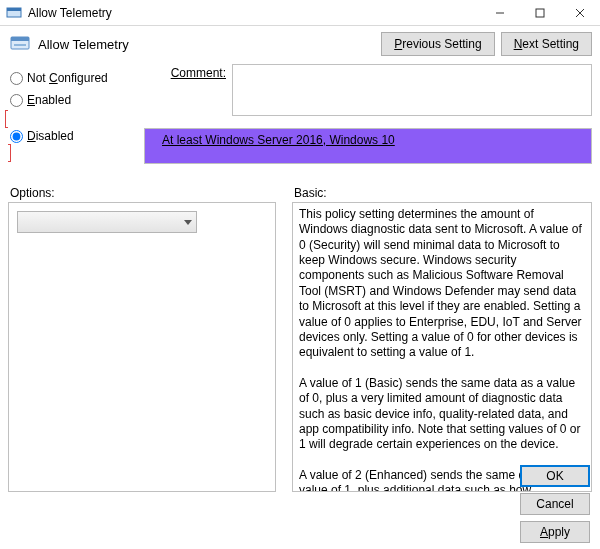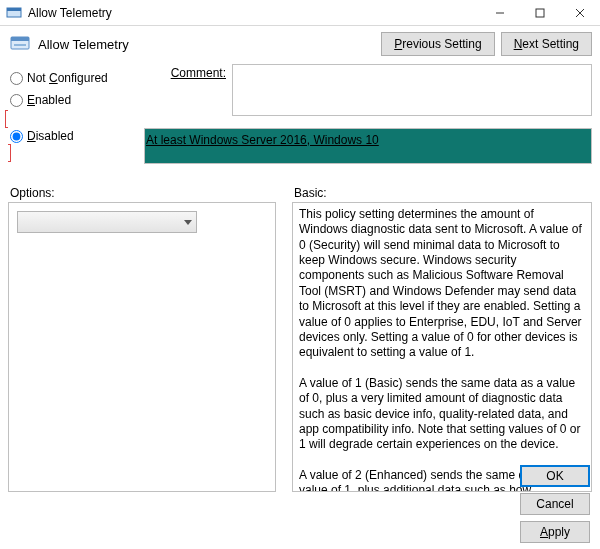--- a/index.html
+++ b/index.html
@@ -26,21 +26,21 @@
   .states { width:110px; padding-top:4px; }
   .radio-row { display:flex; align-items:center; height:20px; margin-bottom:2px; cursor:default; }
   .radio-row input { margin:0 4px 0 2px; }
   .radio-row .mn { text-decoration:underline; }
   .highlight { border:1px solid #d44; padding:1px 2px; margin-left:-3px; }
 
   .rightcol { flex:1; }
   .labpair { display:flex; align-items:flex-start; margin-bottom:12px;text-decoration:underline; }
   .labpair .lab { width:88px; text-align:right; padding-right:6px; padding-top:2px; }
   .commentbox { flex:1; height:52px; border:1px solid #c0c0c0; background:#fff; resize:none; padding:2px 4px; font-family:inherit; overflow-y:scroll; }
-  .supportbox { flex:1; height:36px; border:1px solid #c0c0c0; background:#0f766e; padding:4px 1px; color:#000; overflow-y:scroll; }
+  .supportbox { flex:1; height:36px; border:1px solid #c0c0c0; background:#8b5cf6; padding:4px 17px; color:#000; overflow-y:scroll; }
 
   
   .ohlabels { display:flex; margin-top:10px; padding:0 2px 2px 2px;gap:14px; }
   .ohlabels .olab { width:270px; }
   .panels { display:flex; gap:16px; height:290px; }
   .optpanel { width:268px; border:1px solid #c0c0c0; background:#fff; padding:8px; }
   .optcombo { width:180px; height:22px; background:linear-gradient(#f6f6f6,#e4e4e4); border:1px solid #b5b5b5; display:flex; align-items:center; justify-content:flex-end; padding:0 4px; }
   .helppanel { flex:1; border:1px solid #c0c0c0; background:#fff; padding:4px 6px; overflow-y:scroll; line-height:1.28; white-space:pre-wrap; }
 
   

